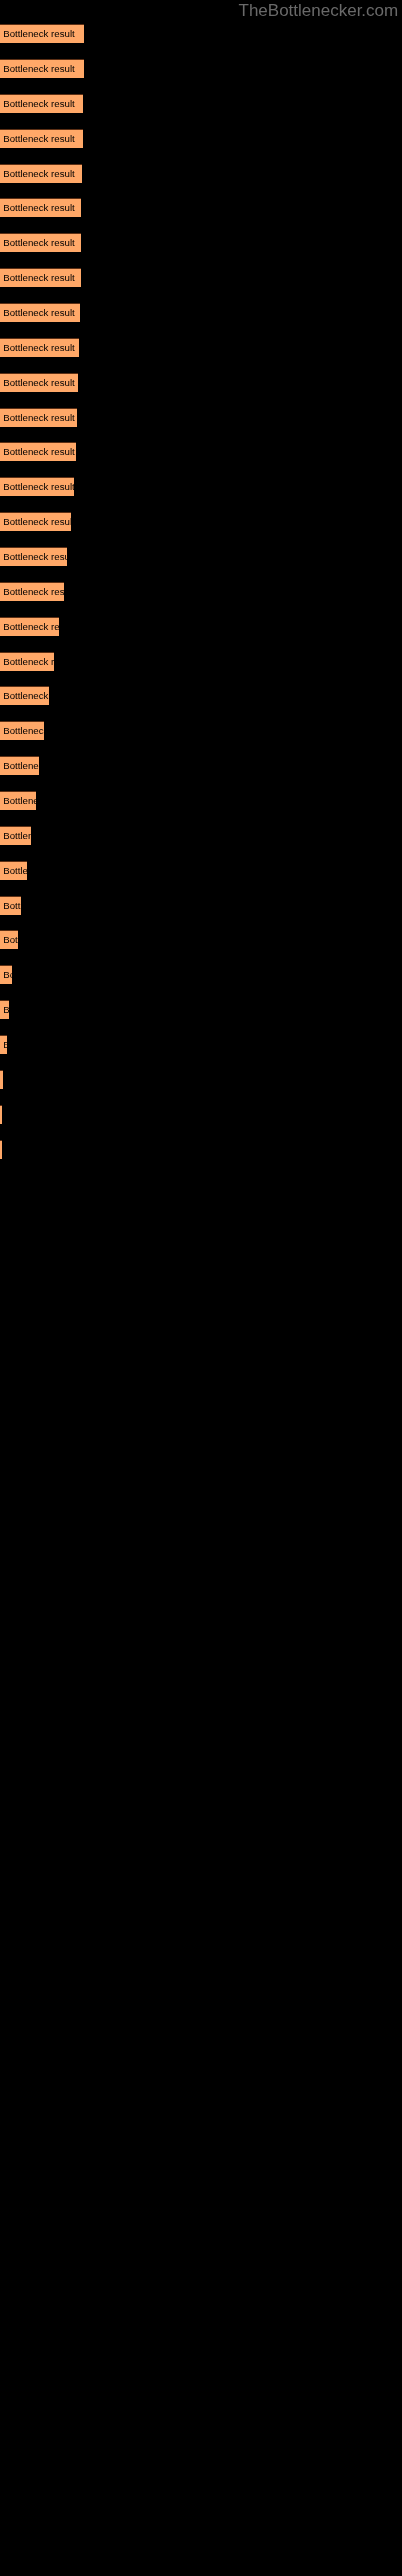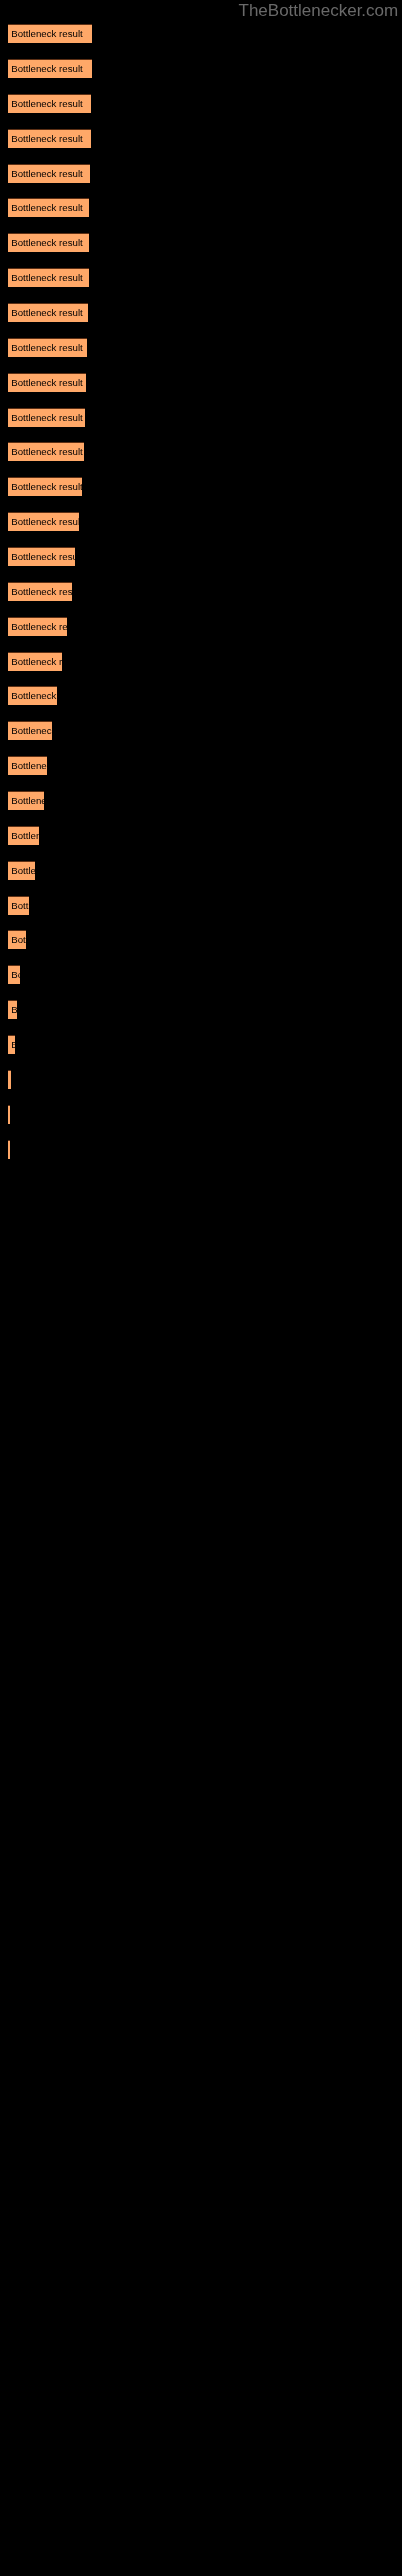--- a/index.html
+++ b/index.html
@@ -37,21 +37,21 @@
   }
   #bars-layer {
     position: absolute;
     left: 0;
     top: 0;
     width: 403px;
     height: 2576px;
   }
   .bar {
     position: absolute;
-    left: 8px;
+    left: 0;
     box-sizing: border-box;
     background: #FFA868;
     border-top: 1.6px solid #5C2F14;
     overflow: hidden;
     white-space: nowrap;
   }
   .bar-label {
     position: absolute;
     left: 3.2px;
     top: 50%;

